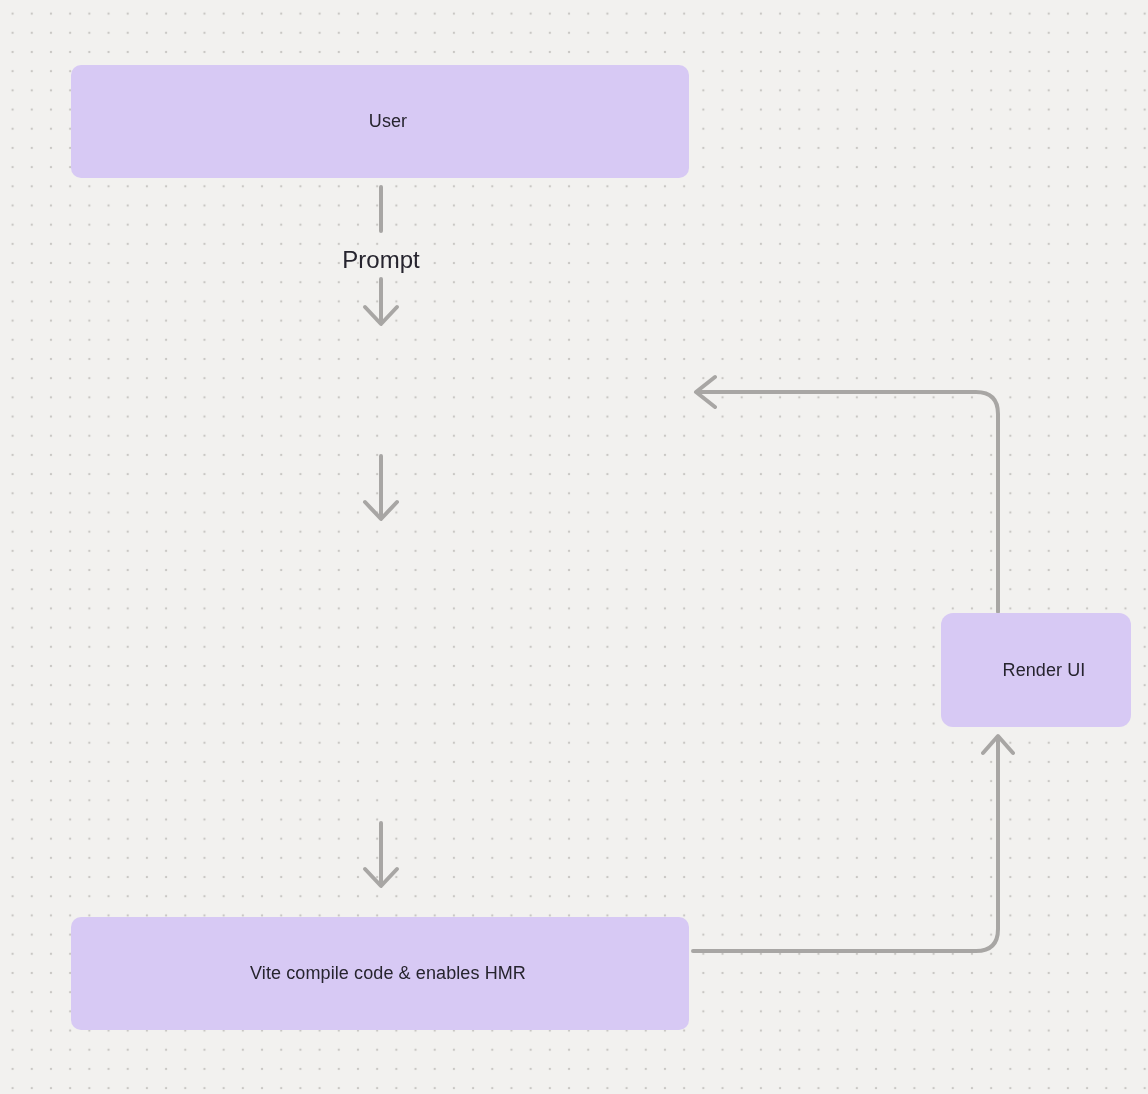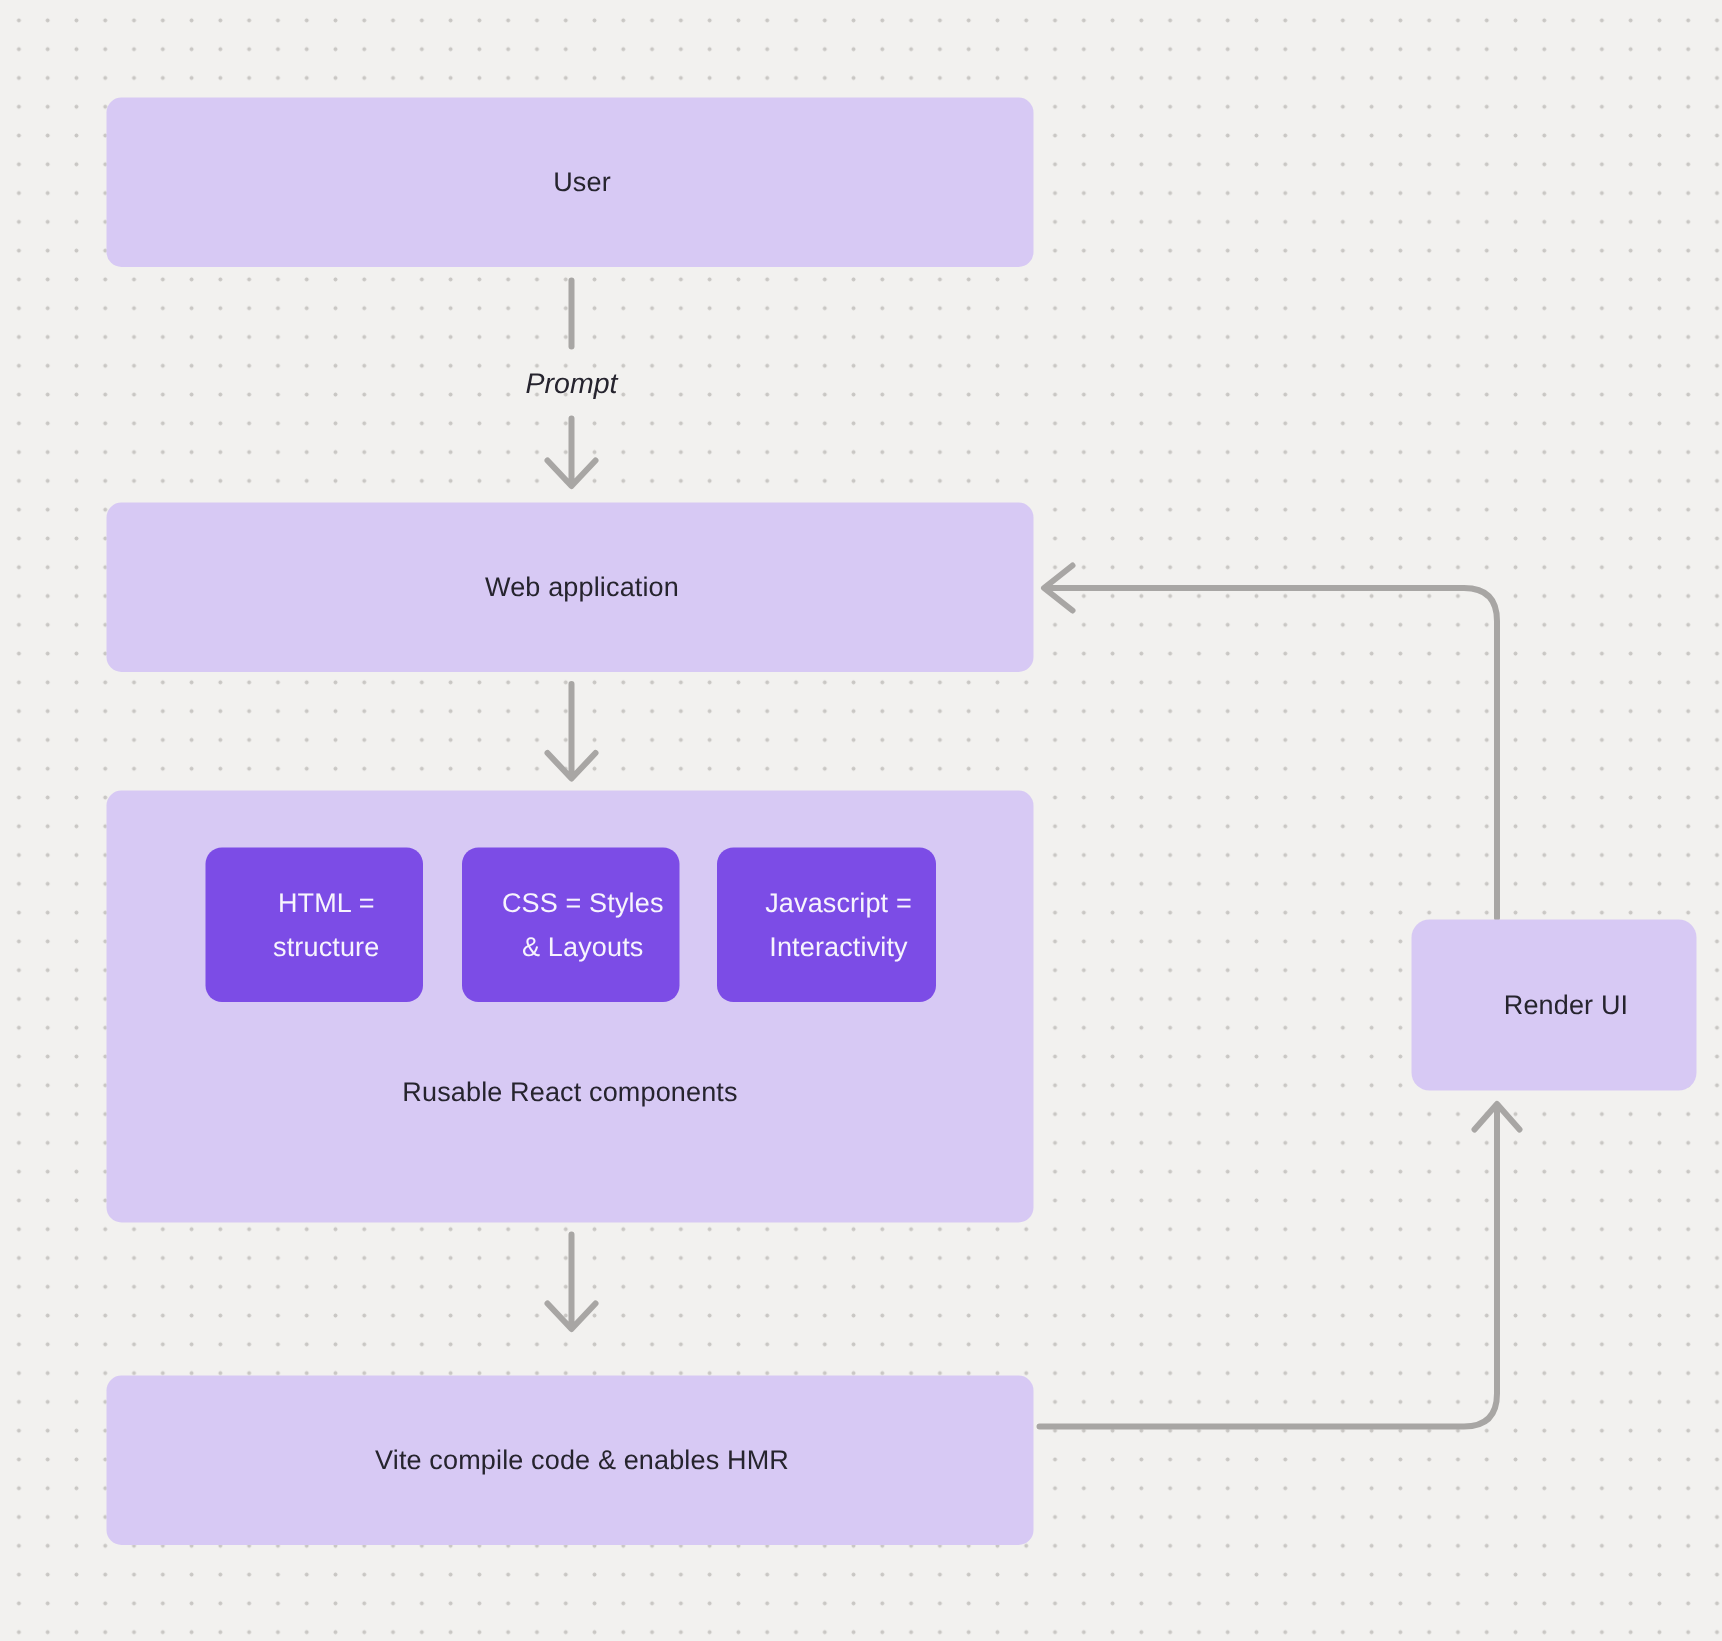--- a/index.html
+++ b/index.html
@@ -65,22 +65,21 @@
     font-size: 18px;
     letter-spacing: 0.1px;
   }
   .edge-label {
     position: absolute;
     left: 331px;
     top: 246px;
     width: 100px;
     text-align: center;
     color: #26242e;
-    font-size: 19px;
-    font-style: italic;
+    font-size: 24px;
   }
 </style>
 </head>
 <body>
 
 <div class="canvas">
 
   <svg class="connectors" viewBox="0 0 1148 1094">
 
     <path d="M381 187 L381 231"></path>
@@ -94,43 +93,21 @@
 
     <path d="M998 612 L998 414 Q998 392 976 392 L699 392 M715 377 L696 392 L715 407"></path>
   </svg>
 
   <div class="node light" style="left:71px; top:65px; width:618px; height:113px;">
     <span>User</span>
   </div>
 
   <div class="edge-label">Prompt</div>
 
-  <div class="node light" style="left:71px; top:335px; width:618px; height:113px;">
-    <span>Web application</span>
-  </div>
 
-  <div class="node light" style="left:71px; top:527px; width:618px; height:288px; display:block;">
-
-    <div class="node accent" style="left:66px; top:38px; width:145px; height:103px;">
-      <span>HTML =
-structure</span>
-    </div>
-
-    <div class="node accent" style="left:237px; top:38px; width:145px; height:103px;">
-      <span>CSS = Styles
-&amp; Layouts</span>
-    </div>
-
-    <div class="node accent" style="left:407px; top:38px; width:146px; height:103px;">
-      <span>Javascript =
-Interactivity</span>
-    </div>
-
-    <div class="container-caption">Rusable React components</div>
-  </div>
 
   <div class="node light" style="left:71px; top:893px; width:618px; height:113px;margin-top:24px;">
     <span>Vite compile code &amp; enables HMR</span>
   </div>
 
   <div class="node light" style="left:903px; top:613px; width:190px; height:114px; border-radius:12px;margin-left:38px;">
     <span>Render UI</span>
   </div>
 
 </div>

